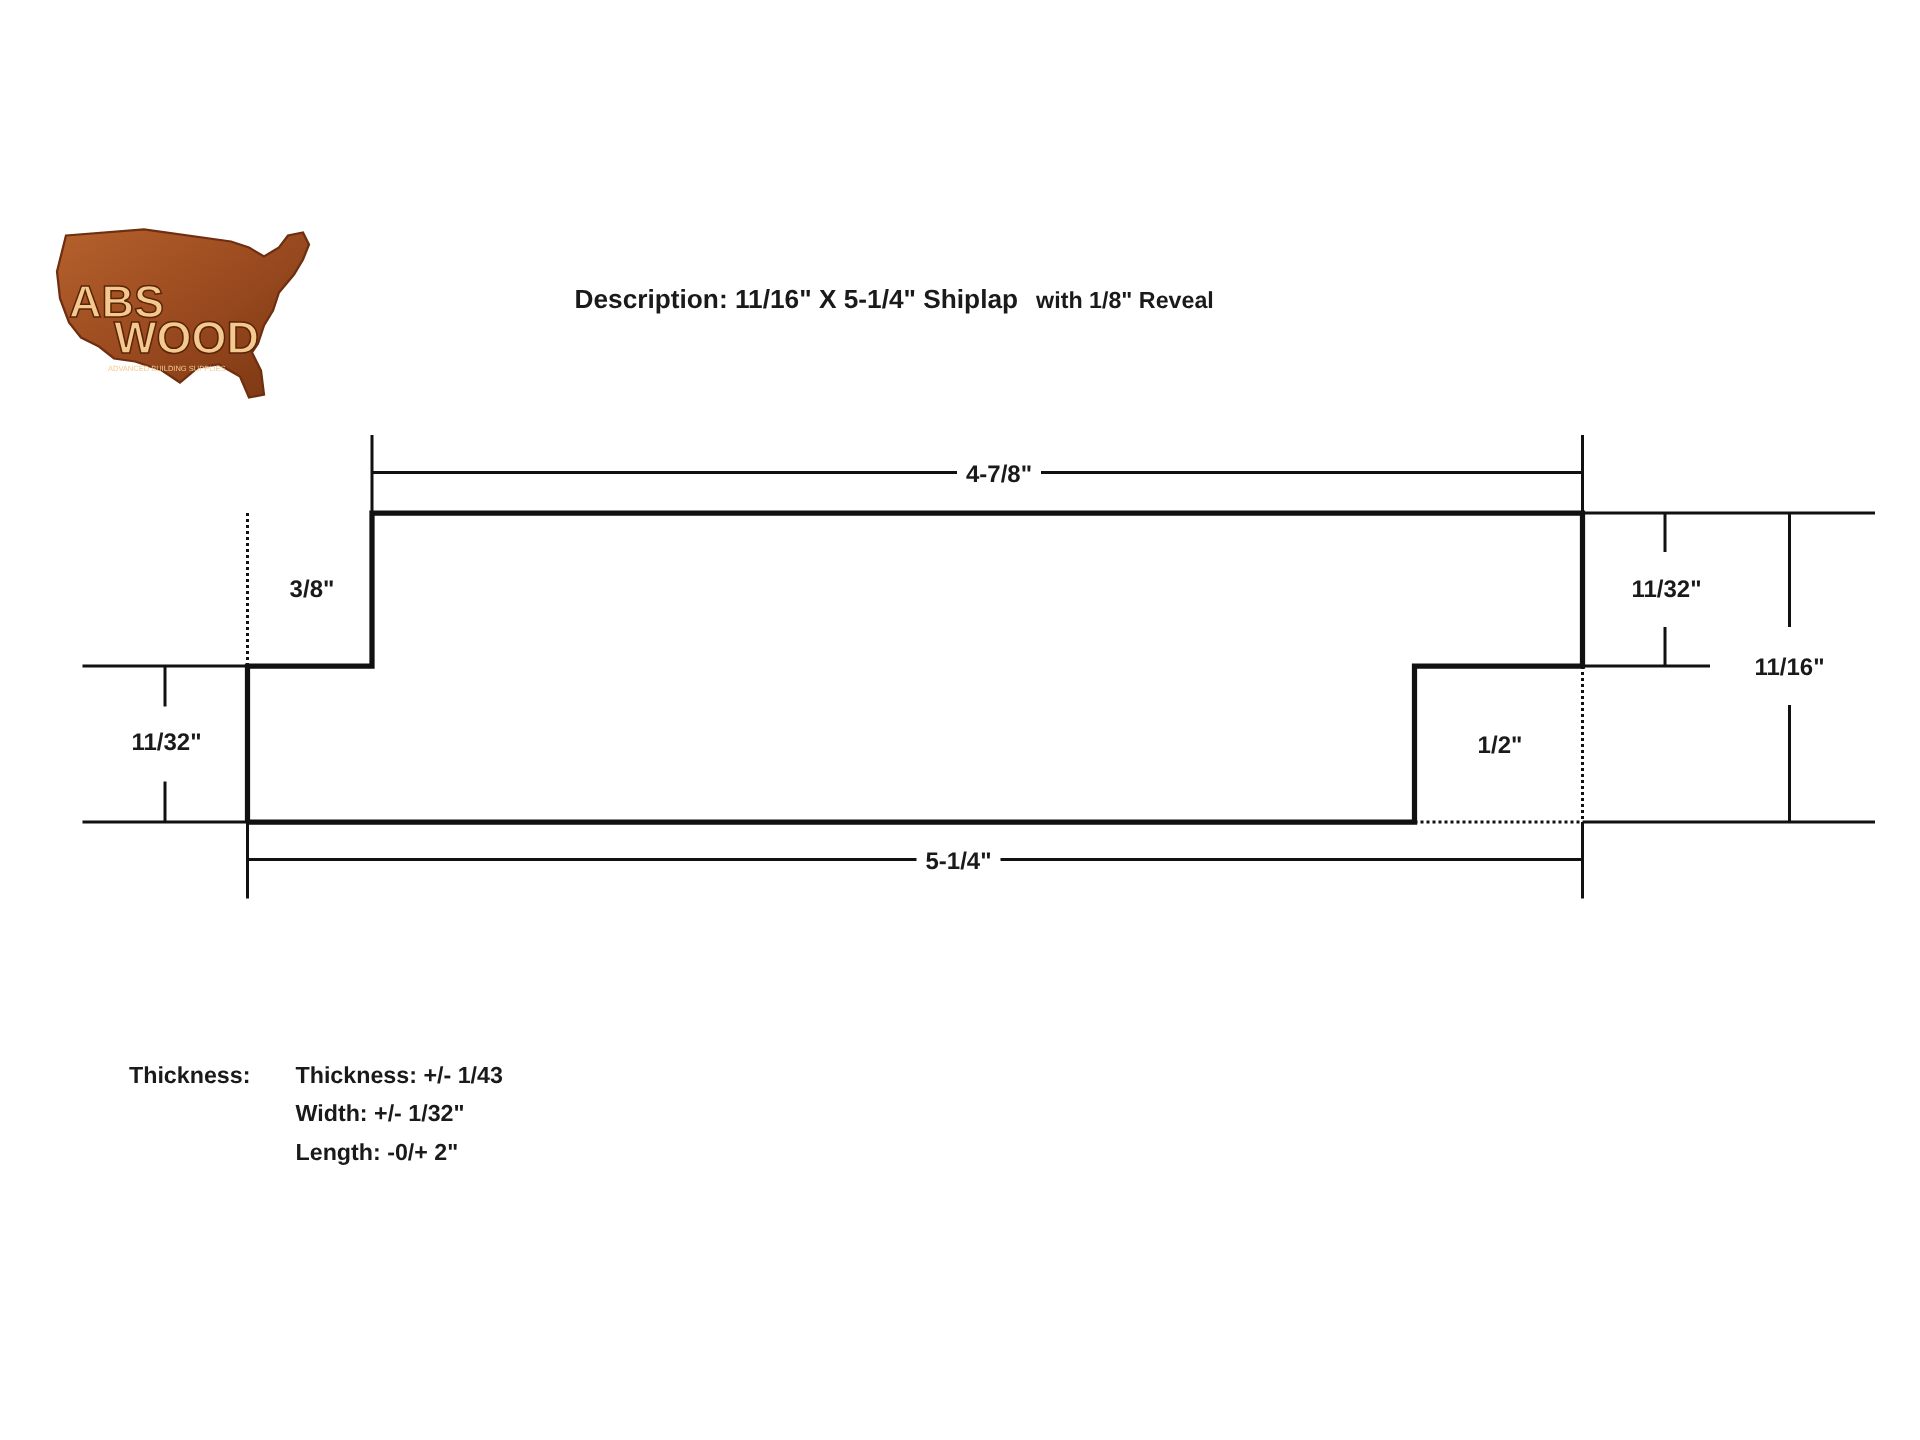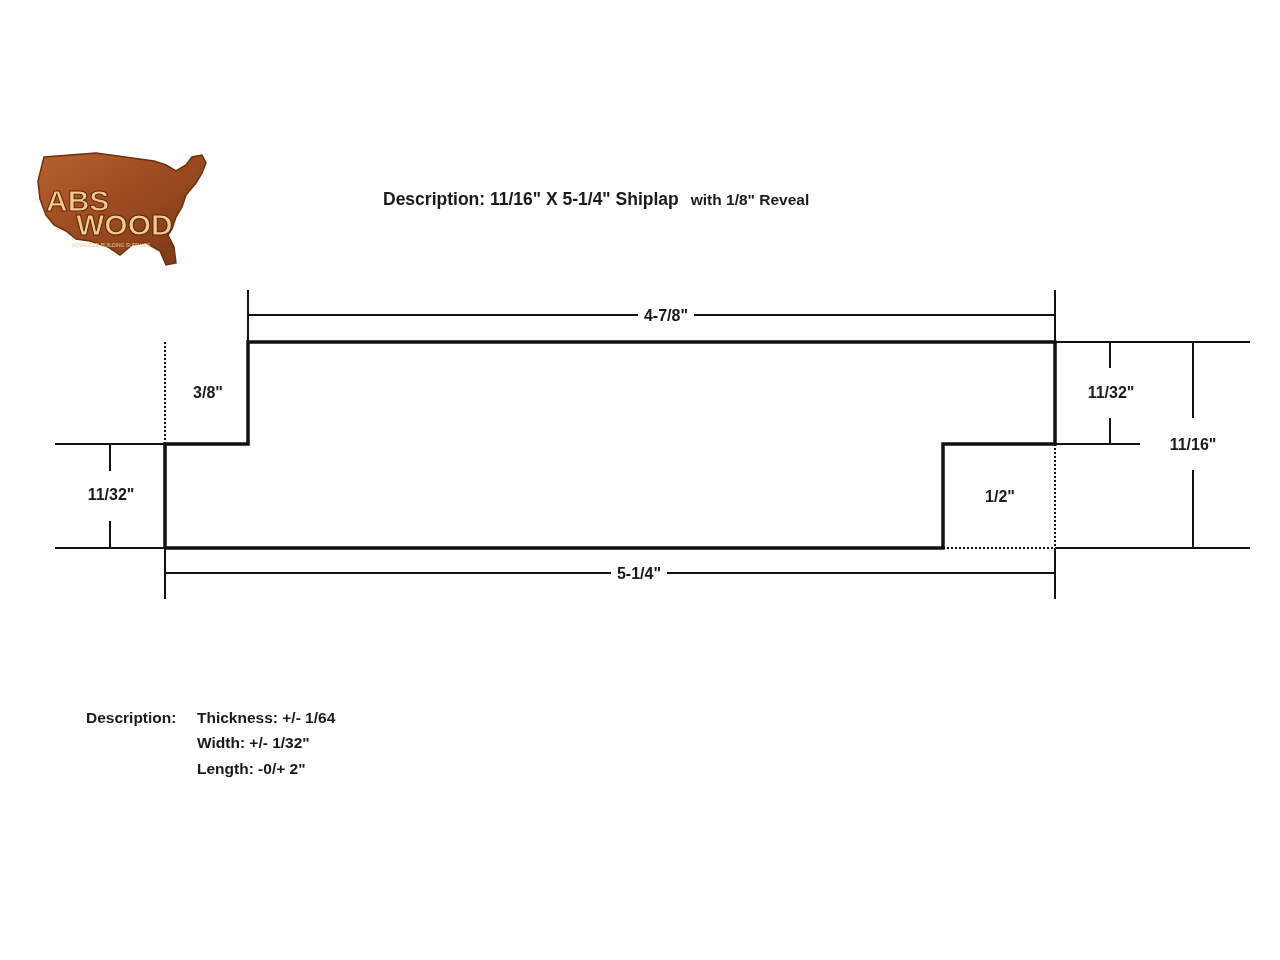--- a/index.html
+++ b/index.html
@@ -75,22 +75,22 @@
   <text class="lbl" x="639" y="579" text-anchor="middle">5-1/4"</text>
   <text class="lbl" x="208" y="398" text-anchor="middle">3/8"</text>
   <text class="lbl" x="111" y="500" text-anchor="middle">11/32"</text>
   <text class="lbl" x="1000" y="502" text-anchor="middle">1/2"</text>
   <text class="lbl" x="1111" y="398" text-anchor="middle">11/32"</text>
   <text class="lbl" x="1193" y="450" text-anchor="middle">11/16"</text>
 </svg>
 
 <div class="tol">
   <div class="row">
-    <span class="head">Description:</span>
-    <span>Thickness: +/- 1/64</span>
+    <span class="head">Thickness:</span>
+    <span>Thickness: +/- 1/43</span>
   </div>
   <div class="row">
     <span class="head"></span>
     <span>Width: +/- 1/32"</span>
   </div>
   <div class="row">
     <span class="head"></span>
     <span>Length: -0/+ 2"</span>
   </div>
 </div>

